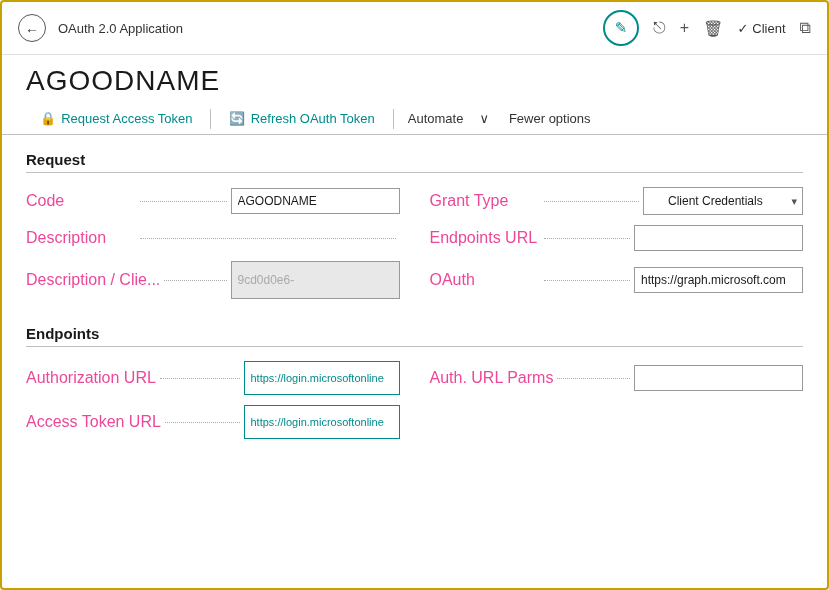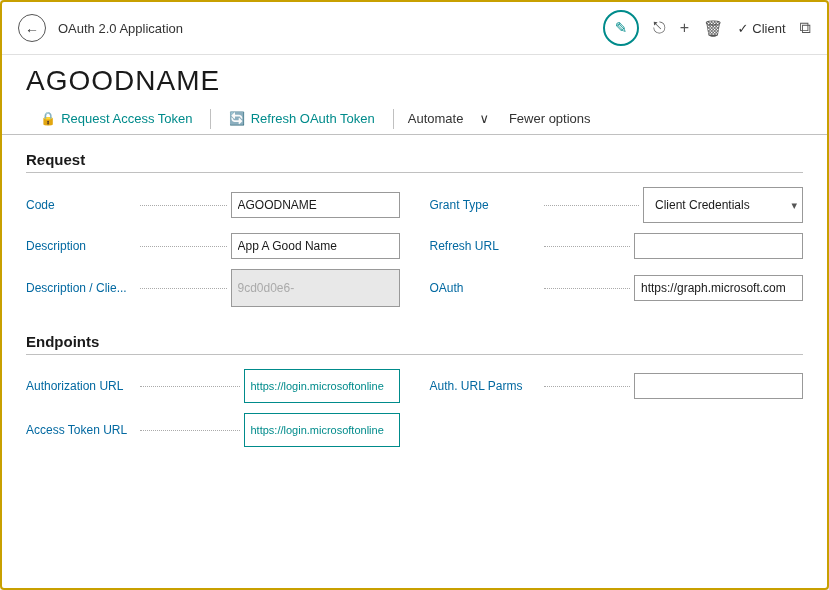--- a/index.html
+++ b/index.html
@@ -150,22 +150,22 @@
       column-gap: 30px;
       row-gap: 10px;
       margin-bottom: 16px;
     }
     .form-row {
       display: flex;
       align-items: center;
       gap: 0;
     }
     .field-label {
-      font-size: 12px;
-      color: #0369a1;
+      font-size: 16px;
+      color: #ec4899;
       min-width: 110px;
       flex-shrink: 0;
       display: flex;
       align-items: center;
     }
     .field-label-dots {
       flex: 1;
       border-bottom: 1px dotted #aaa;
       margin: 0 4px;
       min-width: 10px;
@@ -186,23 +186,23 @@
       padding: 3px 6px;
       min-width: 140px;
       height: 38px;
       outline: none;
       color: #aaa;
       background: #e8e8e8;
     }
     .field-select {
       font-size: 12px;
       border: 1px solid #999;
-      padding: 3px 11px;
+      padding: 3px 24px;
       min-width: 160px;
-      height: 36px;
+      height: 28px;
       outline: none;
       color: #1a1a1a;
       background: #fff;
       appearance: none;
       -webkit-appearance: none;
       cursor: pointer;
     }
     .select-wrapper {
       position: relative;
       display: inline-block;
@@ -303,25 +303,24 @@
           <div class="select-wrapper">
             <select class="field-select">
               <option>Client Credentials</option>
             </select>
           </div>
         </div>
 
         <div class="form-row">
           <span class="field-label">Description</span>
           <span class="field-label-dots"></span>
-          <input type="text" class="field-input" value="App A Good Name" style="">
-        </div>
-
-        <div class="form-row">
-          <span class="field-label">Refresh URL</span>
+        </div>
+
+        <div class="form-row">
+          <span class="field-label">Endpoints URL</span>
           <span class="field-label-dots"></span>
           <input type="text" class="field-input" style="">
         </div>
 
         <div class="form-row">
           <span class="field-label">Description / Clie...</span>
           <span class="field-label-dots"></span>
           <input type="text" class="field-input field-input-blurred" value="9cd0d0e6-" style="">
         </div>
 

